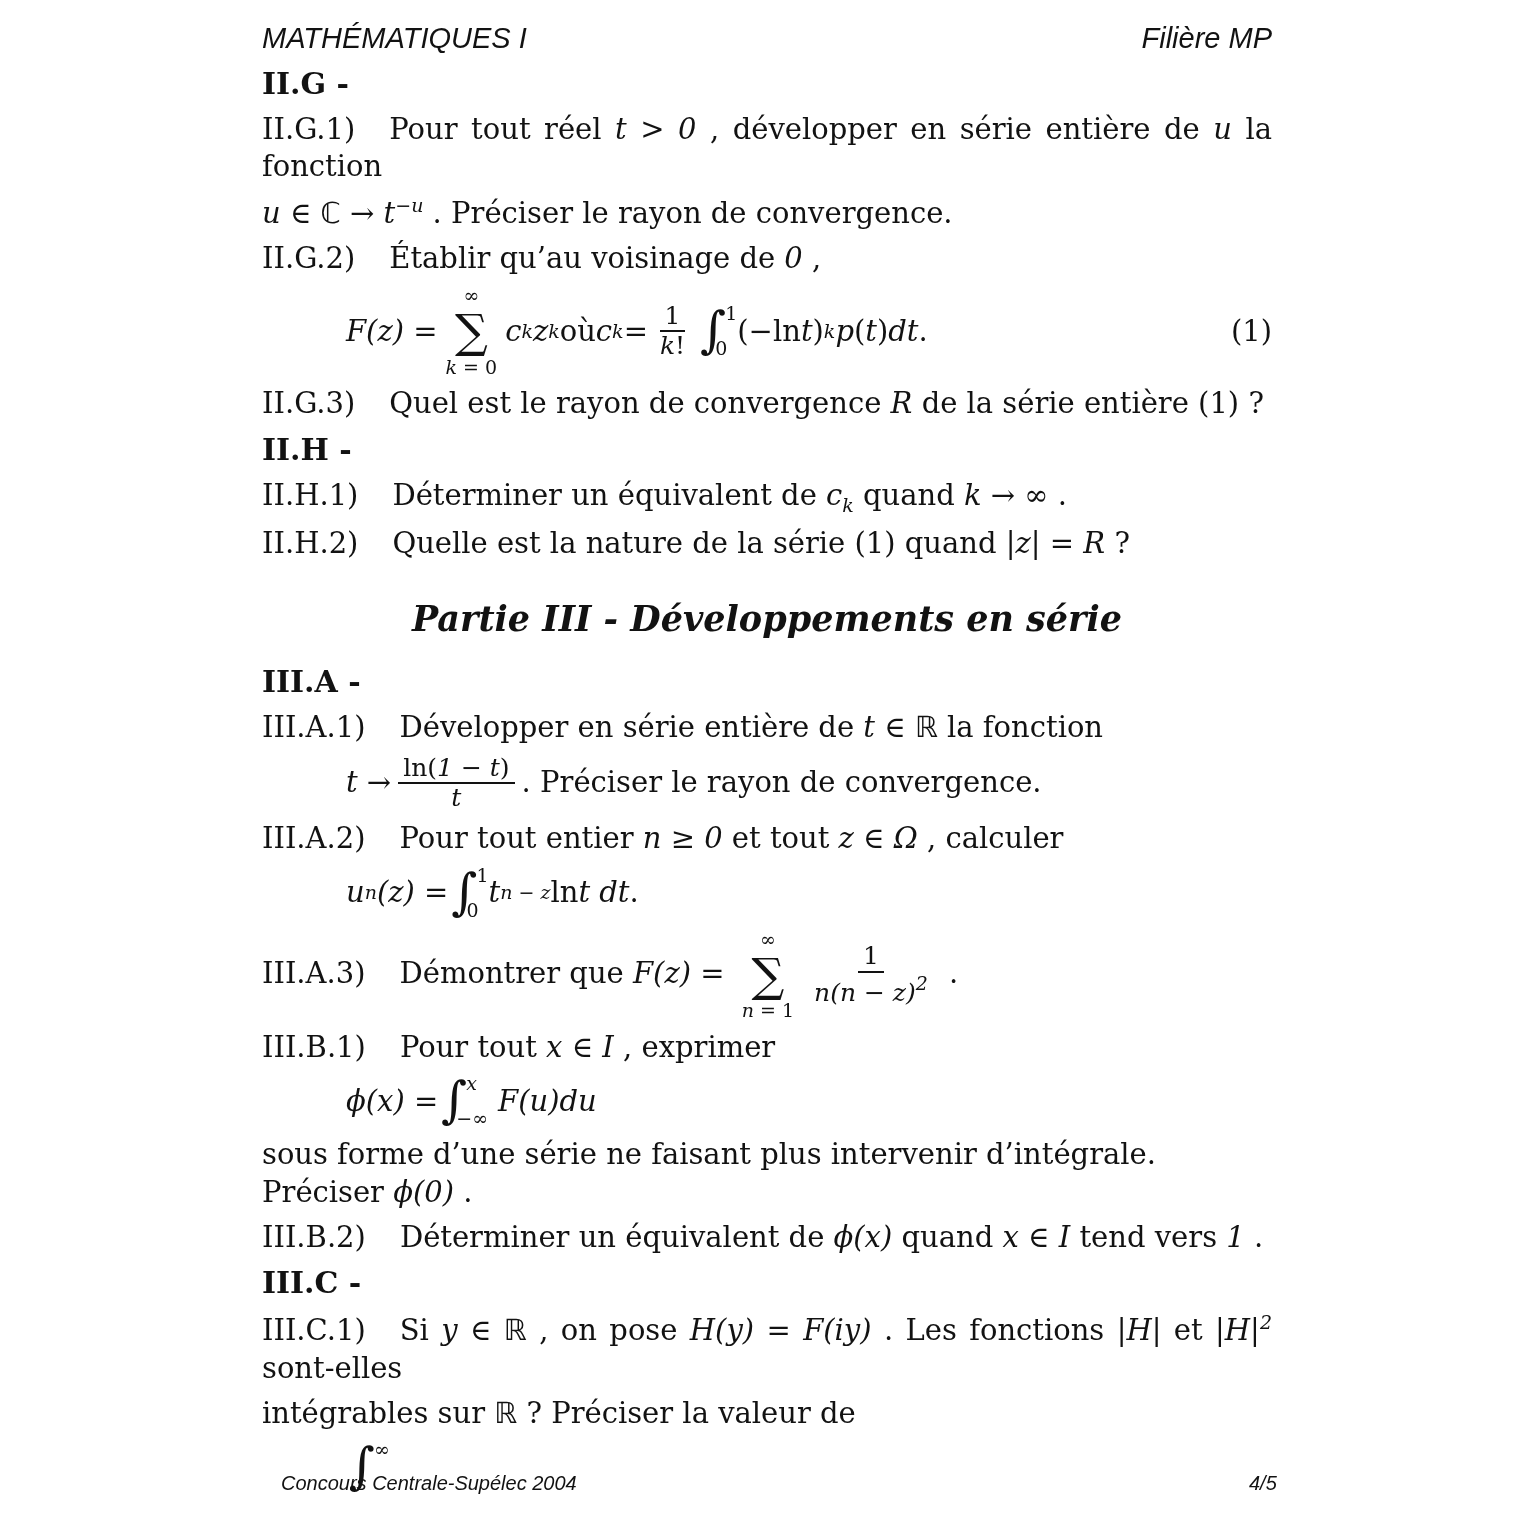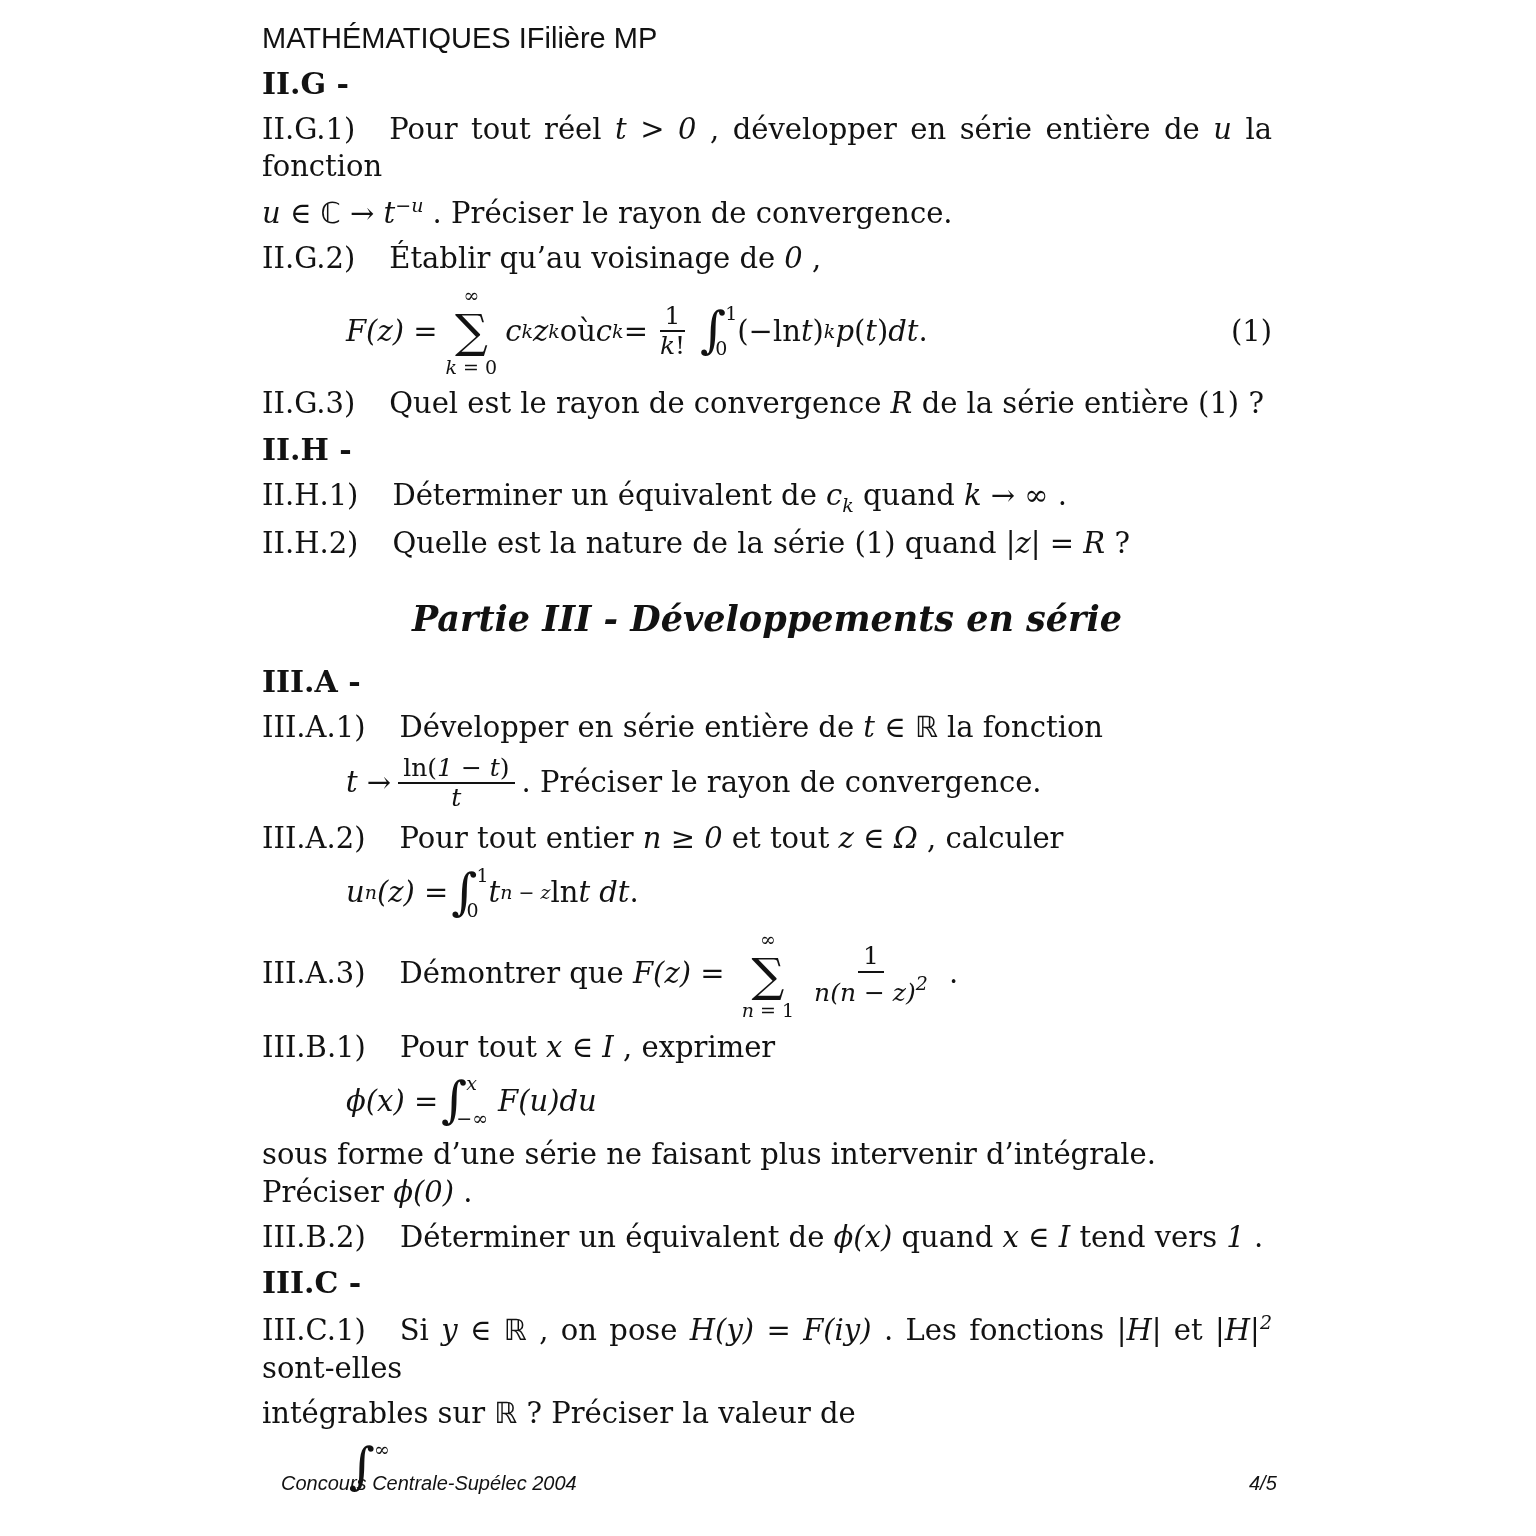--- a/index.html
+++ b/index.html
@@ -3,24 +3,24 @@
 <meta charset="utf-8">
 <style>
   html,body{margin:0;padding:0;}
   body{width:1536px;height:1536px;background:#e9e9e9;}
   .page{
     position:relative;width:1536px;height:1536px;background:#ffffff;
     font-family:"DejaVu Serif","DejaVu Sans",serif;
     color:#121212;font-size:29px;line-height:1.3;overflow:hidden;
   }
   .header{
-    display:flex;justify-content:flex-start;
+    display:flex;justify-content:space-between;
     padding:20px 264px 0 262px;
     font-family:"Liberation Sans","DejaVu Sans",sans-serif;
-    font-size:29px;
+    font-style:italic;font-size:29px;
   }
   .content{padding:0 264px 0 262px;}
   .sec-head{font-weight:bold;font-size:30px;margin:6px 0 8px 0;}
   .para{margin:7px 0;}
   .jline{text-align:justify;text-align-last:justify;}
   .part-title{
     text-align:center;font-weight:bold;font-style:italic;font-size:35px;
     margin:34px 0 20px 0;
   }
   .eq{margin:6px 0 6px 84px;display:flex;align-items:center;}

